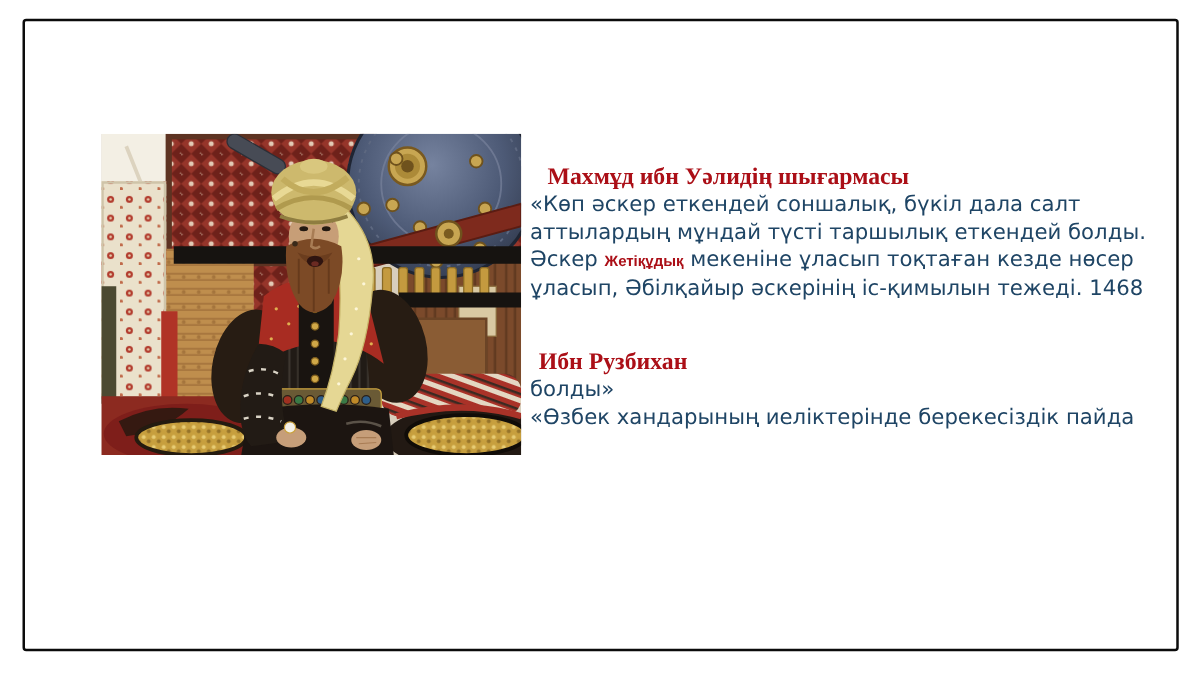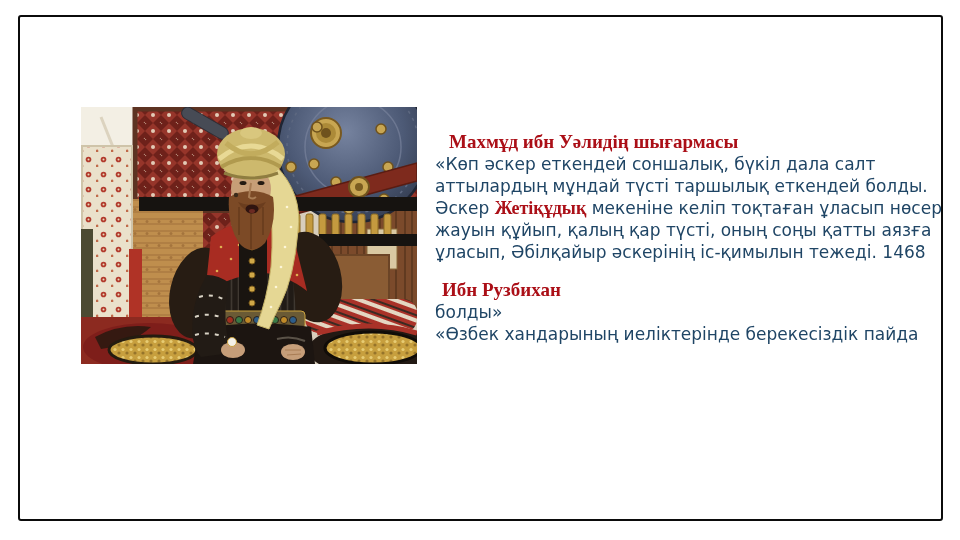--- a/index.html
+++ b/index.html
@@ -2,29 +2,29 @@
 <html style="--color-heading: #ab0f17; --color-body: #1f4565; --color-highlight: #ab0f17; --color-border: #0b0b0b; --color-background: #ffffff;"><head>
 <meta charset="utf-8">
 <style>
   html,body{margin:0;padding:0;background:#ffffff;}
   .canvas{position:relative;width:960px;height:540px;background:#ffffff;overflow:hidden;
           font-family:"DejaVu Sans",sans-serif;}
   .slide{position:absolute;left:18px;top:15px;width:925px;height:506px;box-sizing:border-box;
          border:2px solid #0b0b0b;border-radius:3px;background:#ffffff;}
   .photo{position:absolute;left:61px;top:90px;width:336px;height:257px;overflow:hidden;}
   .photo svg{display:block;}
-  .textblock{position:absolute;left:415px;top:114px;width:495px;}
+  .textblock{position:absolute;left:404px;top:114px;width:495px;}
   .heading{font-family:"Liberation Serif","DejaVu Serif",serif;font-weight:bold;
            font-size:19px;line-height:22px;color:var(--color-heading,#ab0f17);white-space:pre;}
   .h1pad{padding-left:14px;}
   .h2pad{padding-left:7px;}
   .line{font-size:17px;line-height:22px;color:var(--color-body,#1f4565);white-space:pre;}
-  .hl{font-family:Liberation Serif, serif;font-weight:bold;font-size:18px;
+  .hl{font-family:Liberation Sans, sans-serif;font-weight:bold;font-size:12px;
       color:var(--color-highlight,#ab0f17);}
-  .section2{margin-top:16px;}
+  .section2{margin-top:37px;}
 </style>
 </head>
 <body>
 
 <div class="canvas">
   <div class="slide">
 
     <div class="photo">
       <svg viewBox="0 0 336 257" width="336" height="257">
         <defs>
@@ -219,22 +219,21 @@
           <ellipse cx="170" cy="26" rx="11" ry="6" fill="#d9c77e"></ellipse>
         </g>
       </svg>
     </div>
 
     <div class="textblock">
       <div class="section">
         <div class="heading h1pad">Махмұд ибн Уәлидің шығармасы</div>
         <div class="line">«Көп әскер еткендей соншалық, бүкіл дала салт</div>
         <div class="line">аттылардың мұндай түсті таршылық еткендей болды.</div>
-        <div class="line"><span>Әскер </span><span class="hl">Жетіқұдық</span><span> мекеніне келіп тоқтаған ұласып нөсер</span></div>
-        <div class="line">жауын құйып, қалың қар түсті, оның соңы қатты аязға</div>
+        <div class="line"><span>Әскер </span><span class="hl">Жетіқұдық</span><span> мекеніне ұласып тоқтаған кезде нөсер</span></div>
         <div class="line">ұласып, Әбілқайыр әскерінің іс-қимылын тежеді. 1468</div>
       </div>
       <div class="section section2">
         <div class="heading h2pad">Ибн Рузбихан</div>
         <div class="line">болды»</div>
         <div class="line">«Өзбек хандарының иеліктерінде берекесіздік пайда</div>
       </div>
     </div>
 
   </div>

